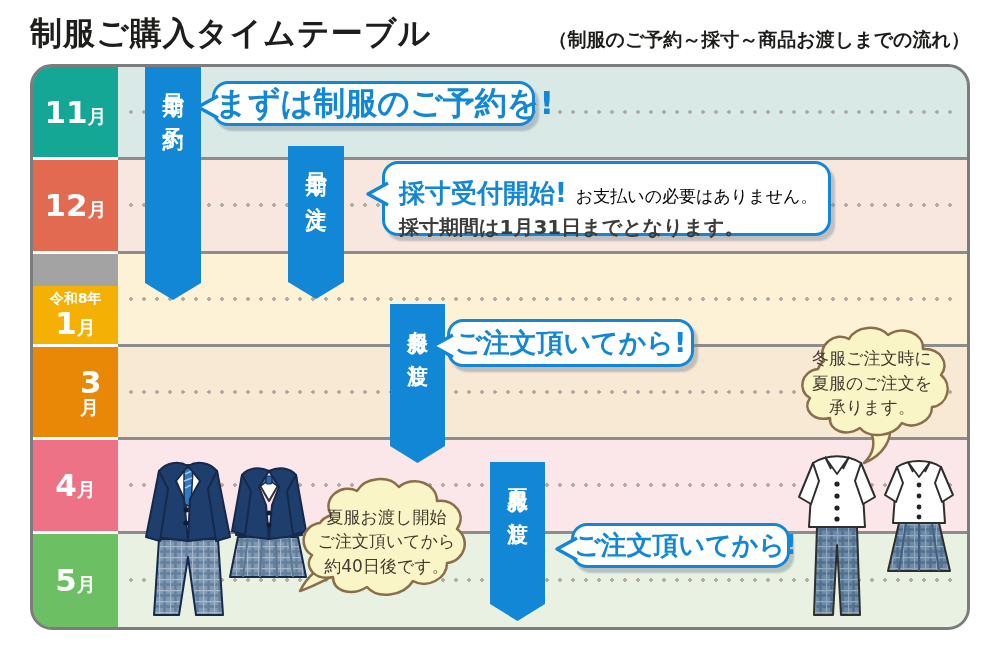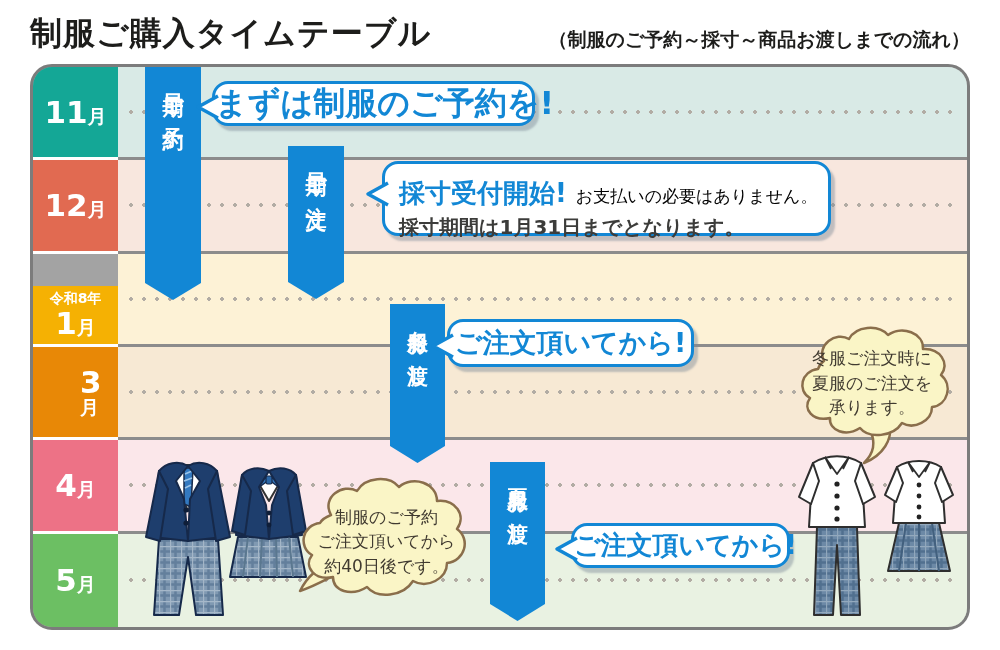--- a/index.html
+++ b/index.html
@@ -265,21 +265,21 @@
 </div>
 
 <div class="cloud" id="cloud-delivery">
   <svg width="175" height="135" viewBox="0 0 175 135">
     <g fill="#faf5c6" stroke="#8a6e4b" stroke-width="2.5" stroke-linejoin="round">
       <path d="M34,88 C16,94 8,106 3,116 C16,112 30,104 40,99 Z"></path>
       <path d="M34,40 C24,22 46,8 60,16 C68,2 92,0 102,12 C116,0 140,8 140,26 C158,24 170,40 160,54 C174,64 168,86 150,88 C150,104 130,114 116,106 C106,122 80,124 70,112 C54,122 36,116 36,102 C18,106 6,92 15,80 C1,72 5,50 23,48 C25,44 29,42 34,40 Z"></path>
     </g>
   </svg>
   <div class="cloud-text">
-    <span>制服のご予約</span>
+    <span>夏服お渡し開始</span>
     <span>ご注文頂いてから</span>
     <span>約40日後です。</span>
   </div>
 </div>
 
 <div class="cloud" id="cloud-summer-order">
   <svg width="160" height="142" viewBox="0 0 160 142">
     <g fill="#faf5c6" stroke="#8a6e4b" stroke-width="2.5" stroke-linejoin="round">
       <path d="M78,104 C84,118 82,128 72,138 C92,130 100,114 98,100 Z"></path>
       <path d="M32,36 C24,20 44,6 57,14 C64,1 86,-1 96,10 C110,0 132,8 131,24 C148,23 158,38 149,50 C161,60 156,80 140,82 C140,96 122,105 110,98 C101,112 77,114 68,103 C54,112 37,106 38,93 C21,97 10,84 18,73 C5,66 9,46 26,44 C27,41 29,38 32,36 Z"></path>

